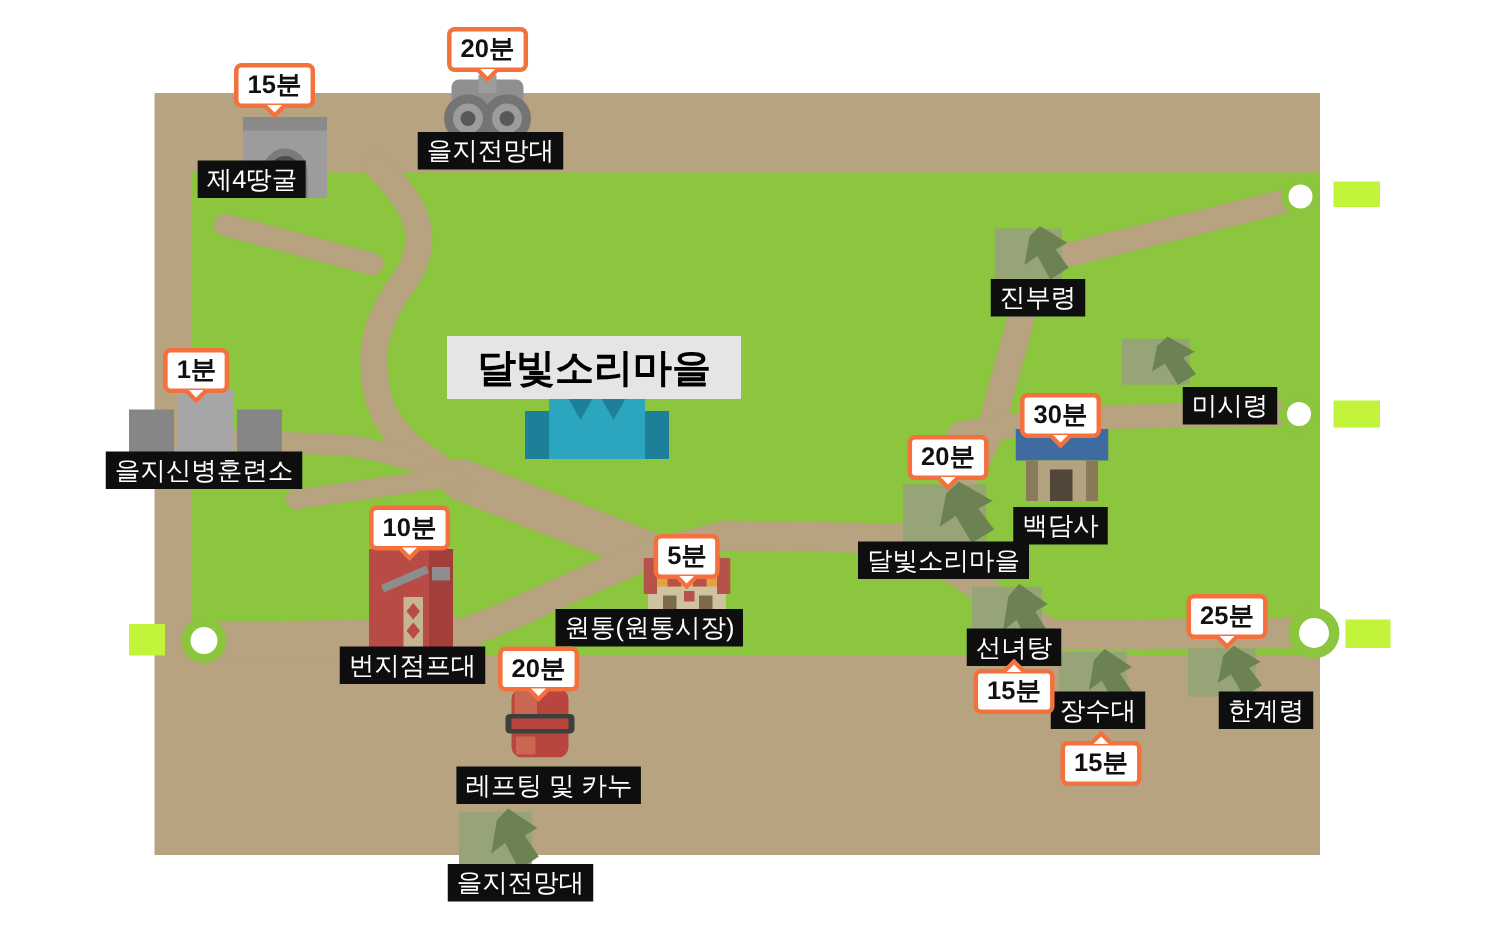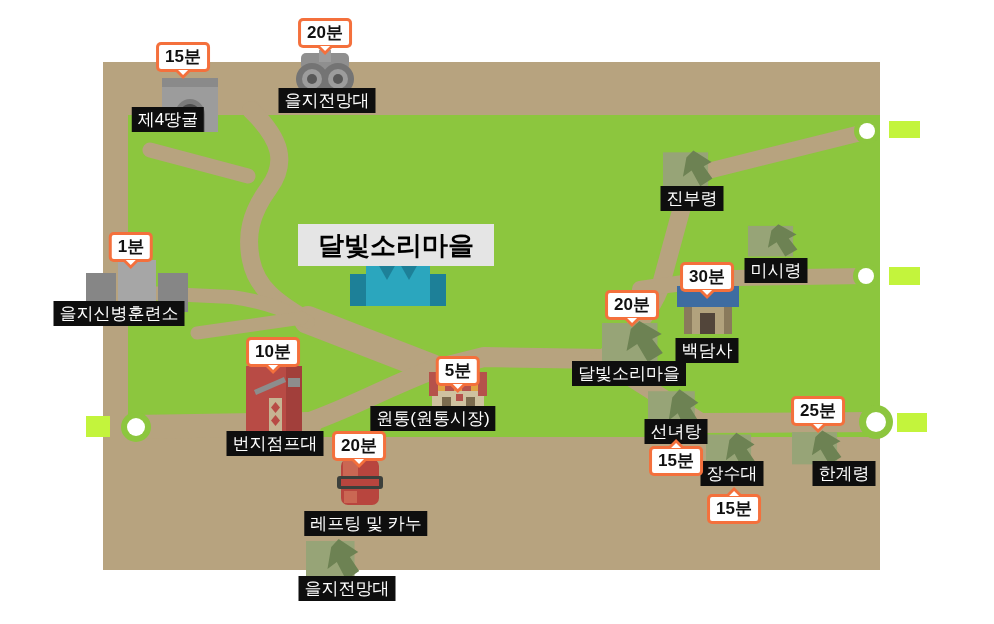--- a/index.html
+++ b/index.html
@@ -105,21 +105,21 @@
     <div class="abs badge down" style="left:131px;top:232px">
         <span class="bin">1분</span>
       </div>
     <div class="abs icon" style="left:137px;top:260px">
       <svg width="102" height="52" viewBox="0 0 102 52">
           <rect x="0" y="13" width="30" height="39" fill="#868686"></rect>
           <rect x="32" y="0" width="38" height="52" fill="#a6a6a6"></rect>
           <rect x="72" y="13" width="30" height="39" fill="#868686"></rect>
         </svg>
     </div>
-    <div class="abs plate" style="left:119px;top:301px">을지신병훈련소</div>
+    <div class="abs plate" style="left:136px;top:301px">을지신병훈련소</div>
   </div>
 
   <div>
     <div class="abs plate-white" style="left:396px;top:224px">달빛소리마을</div>
     <div class="abs icon" style="left:398px;top:264px">
       <svg width="96" height="42" viewBox="0 0 96 42">
           <rect x="0" y="10" width="96" height="32" fill="#1d8098"></rect>
           <rect x="16" y="0" width="64" height="42" fill="#2ba6be"></rect>
           <polygon points="28,0 46,0 37,16" fill="#1d8098"></polygon>
           <polygon points="50,0 68,0 59,16" fill="#1d8098"></polygon>
@@ -137,21 +137,21 @@
     <div class="abs plate" style="left:692px;top:186px">진부령</div>
   </div>
 
   <div>
     <div class="abs icon" style="left:774px;top:222px">
       <svg width="52" height="36" viewBox="0 0 60 46" preserveAspectRatio="none">
           <rect x="0" y="5" width="52" height="39" fill="#97a477"></rect>
           <polygon points="35,3 56,16 47,21 57,35 43,44 33,26 23,33 27,11" fill="#6d8253"></polygon>
         </svg>
     </div>
-    <div class="abs plate" style="left:776px;top:258px">미시령</div>
+    <div class="abs plate" style="left:820px;top:258px">미시령</div>
   </div>
 
   <div>
     <div class="abs badge down" style="left:707px;top:262px">
         <span class="bin">30분</span>
       </div>
     <div class="abs icon" style="left:708px;top:286px">
       <svg width="62" height="50" viewBox="0 0 62 50">
           <rect x="0" y="0" width="62" height="21" fill="#3e6ca1"></rect>
           <rect x="7" y="21" width="48" height="27" fill="#b2a27d"></rect>

